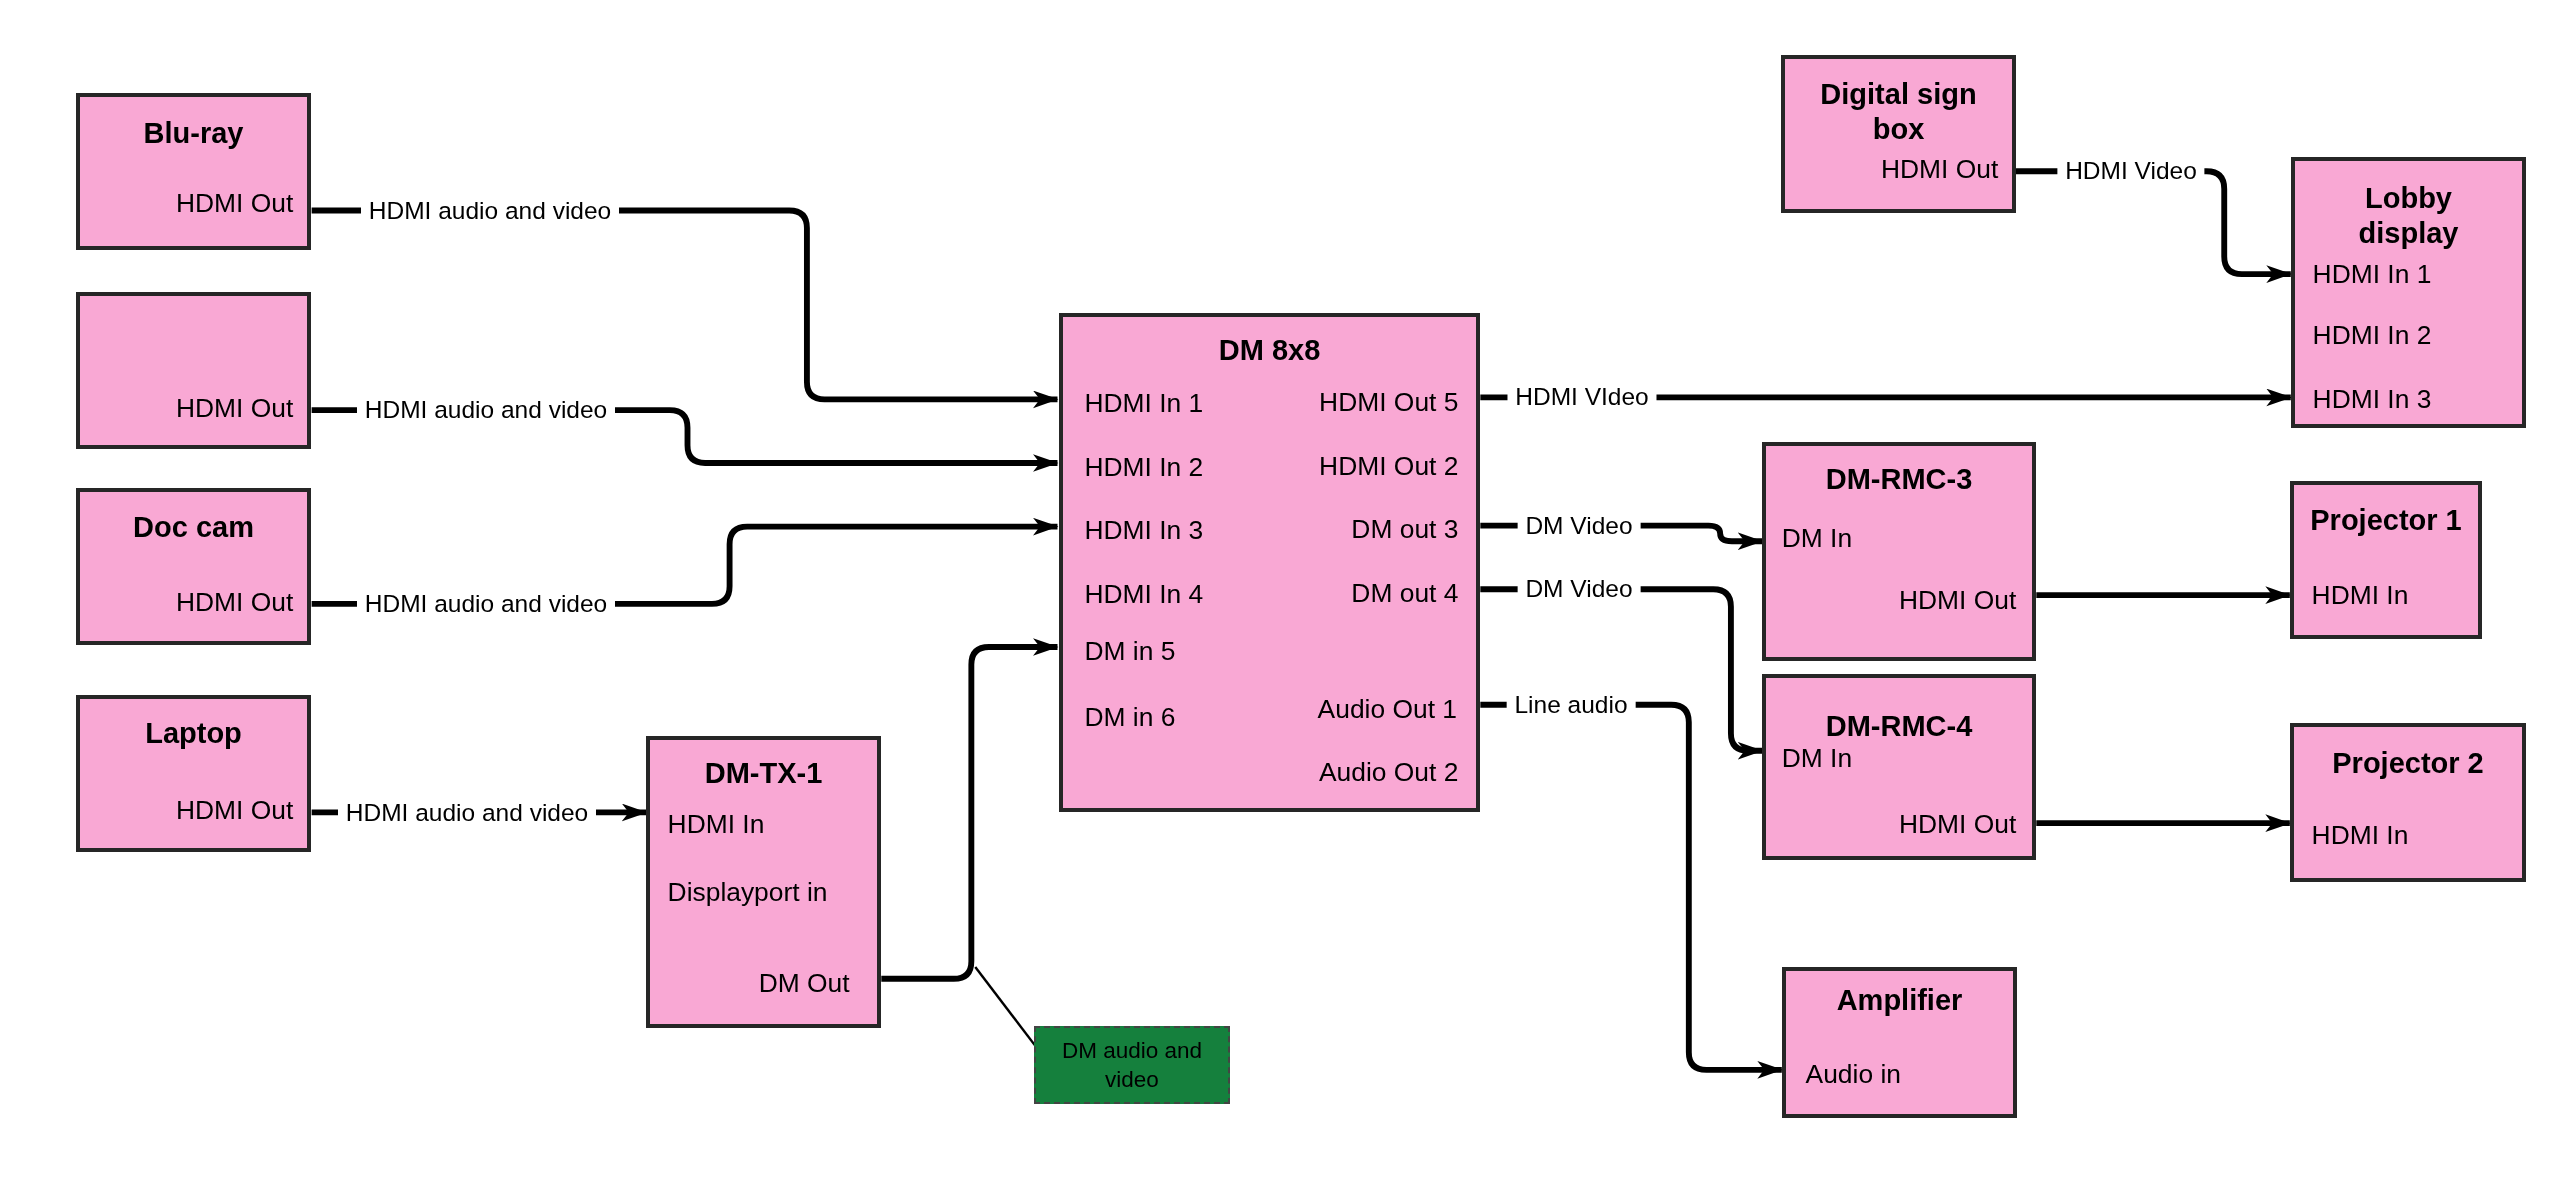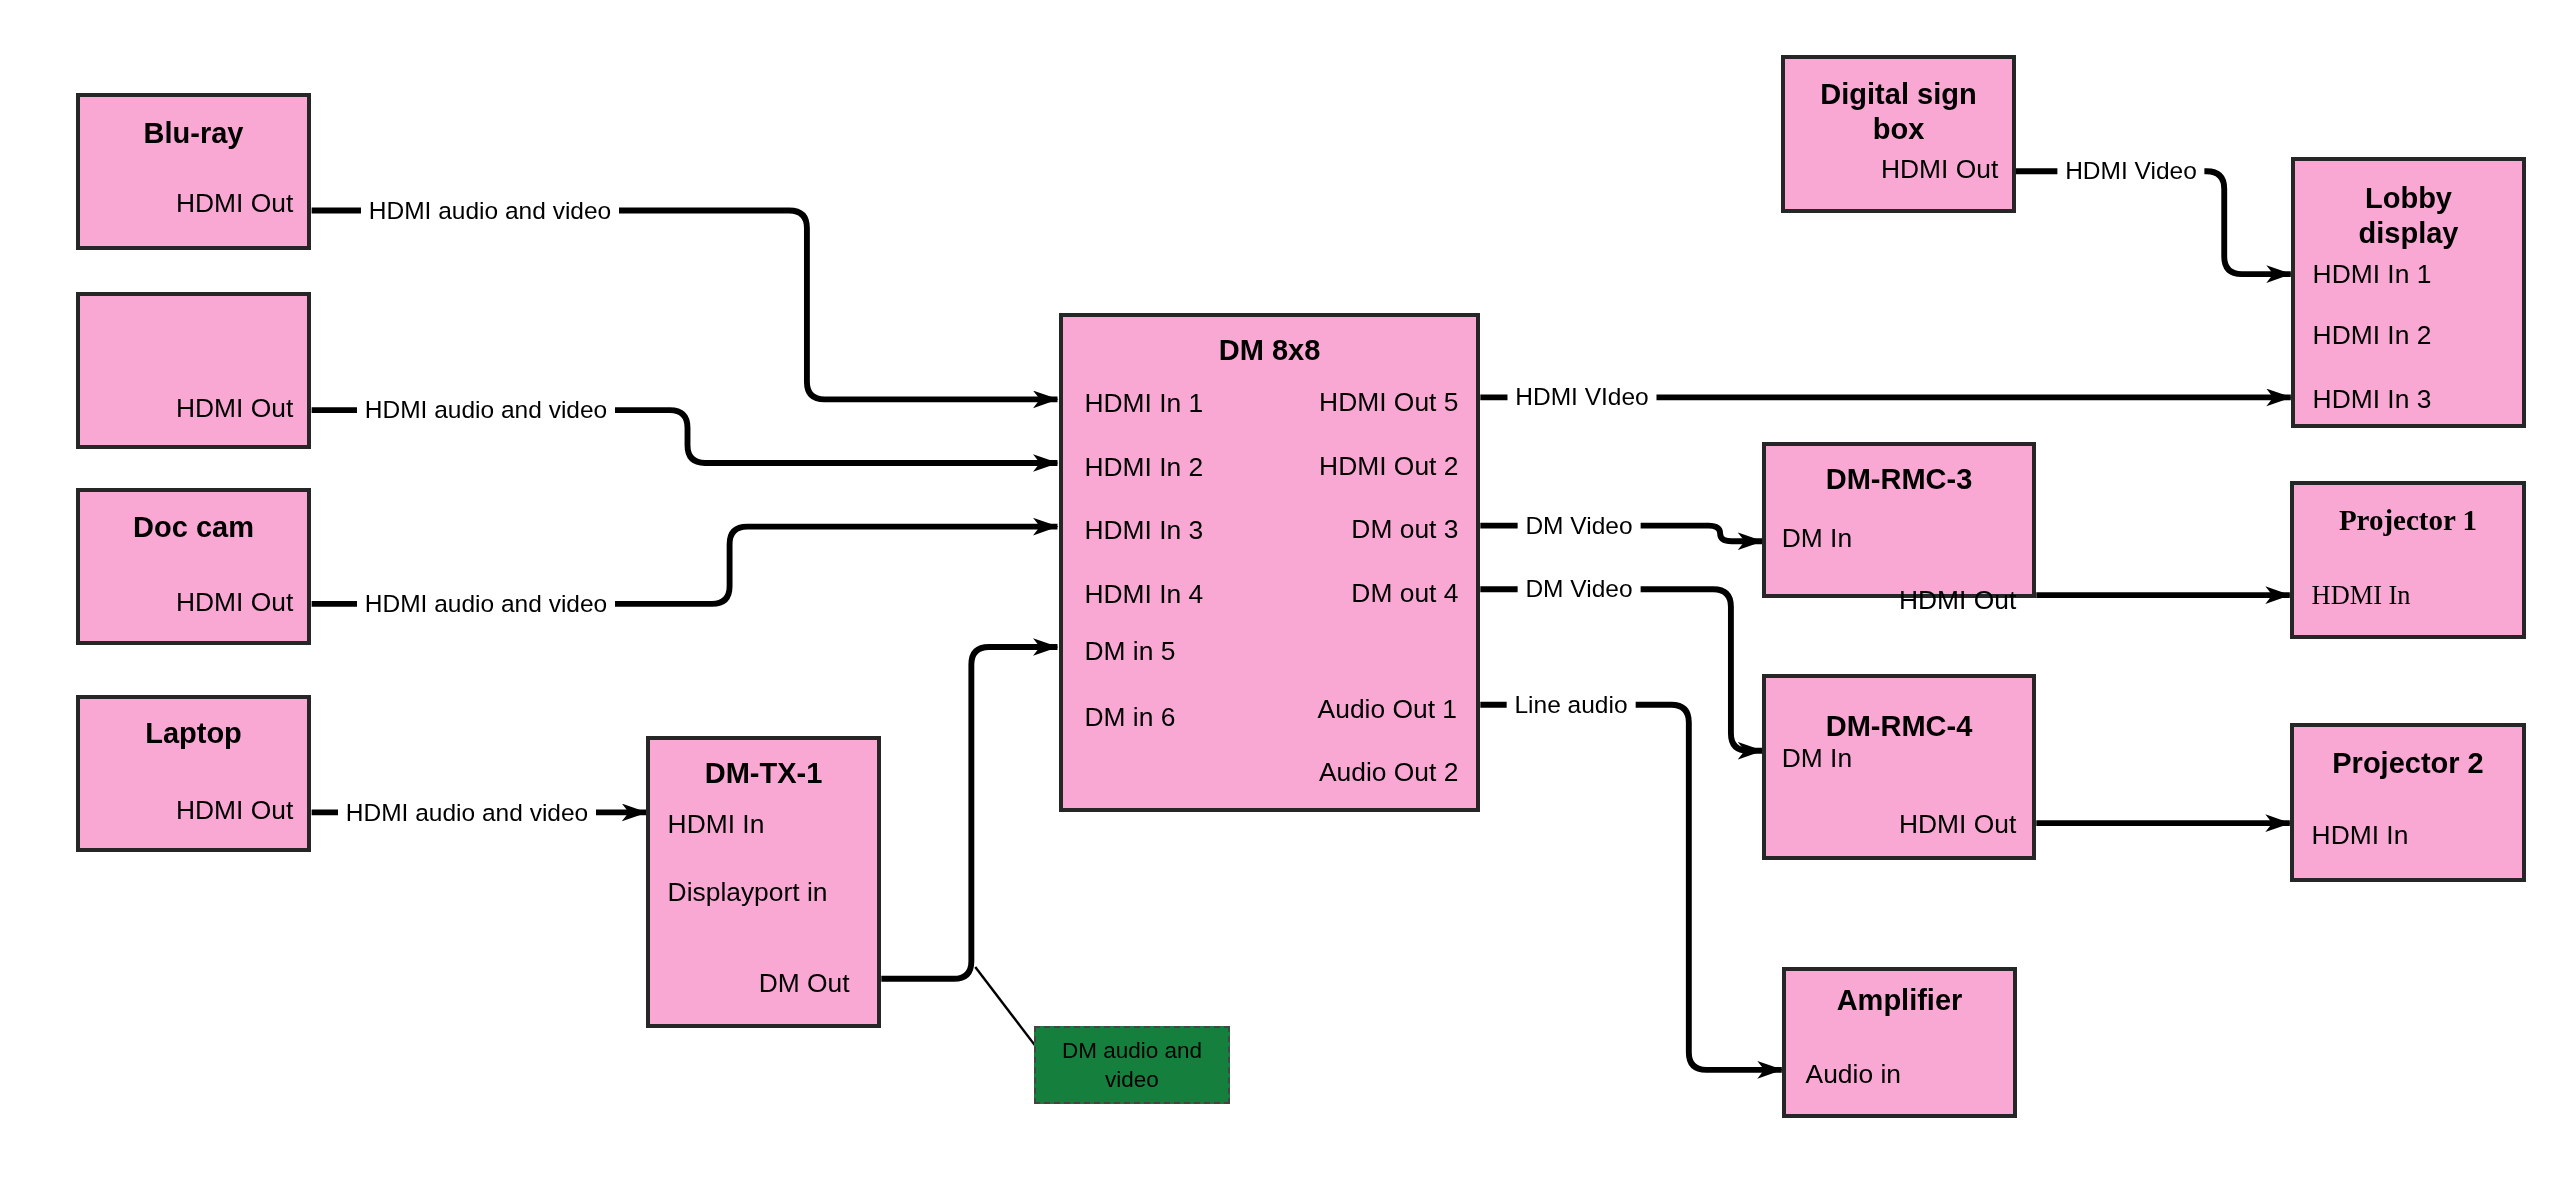--- a/index.html
+++ b/index.html
@@ -137,27 +137,27 @@
   <div class="node" style="left:2291px;top:157px;width:235px;height:271px;">
     <div class="title multi" style="top:19.6px;">
       <div>Lobby</div>
       <div>display</div>
     </div>
     <span class="port" style="left:17.6px;top:113px;">HDMI In 1</span>
     <span class="port" style="left:17.6px;top:174px;">HDMI In 2</span>
     <span class="port" style="left:17.6px;top:238px;">HDMI In 3</span>
   </div>
 
-  <div class="node" style="left:1762px;top:442px;width:274px;height:156px;">
+  <div class="node" style="left:1762px;top:442px;width:274px;height:219px;">
     <div class="title" style="top:33px;">DM-RMC-3</div>
     <span class="port" style="left:15.7px;top:92px;">DM In</span>
     <span class="port right" style="right:15.7px;top:154px;">HDMI Out</span>
   </div>
 
-  <div class="node" style="left:2290px;top:481px;width:236px;height:158px;font-family:Liberation Serif, serif;">
+  <div class="node" style="left:2290px;top:481px;width:192px;height:158px;">
     <div class="title" style="top:35px;">Projector 1</div>
     <span class="port" style="left:17.6px;top:110px;">HDMI In</span>
   </div>
 
   <div class="node" style="left:1762px;top:674px;width:274px;height:186px;">
     <div class="title" style="top:29px;margin-top:19px;">DM-RMC-4</div>
     <span class="port" style="left:15.7px;top:80px;">DM In</span>
     <span class="port right" style="right:15.7px;top:146px;">HDMI Out</span>
   </div>
 

